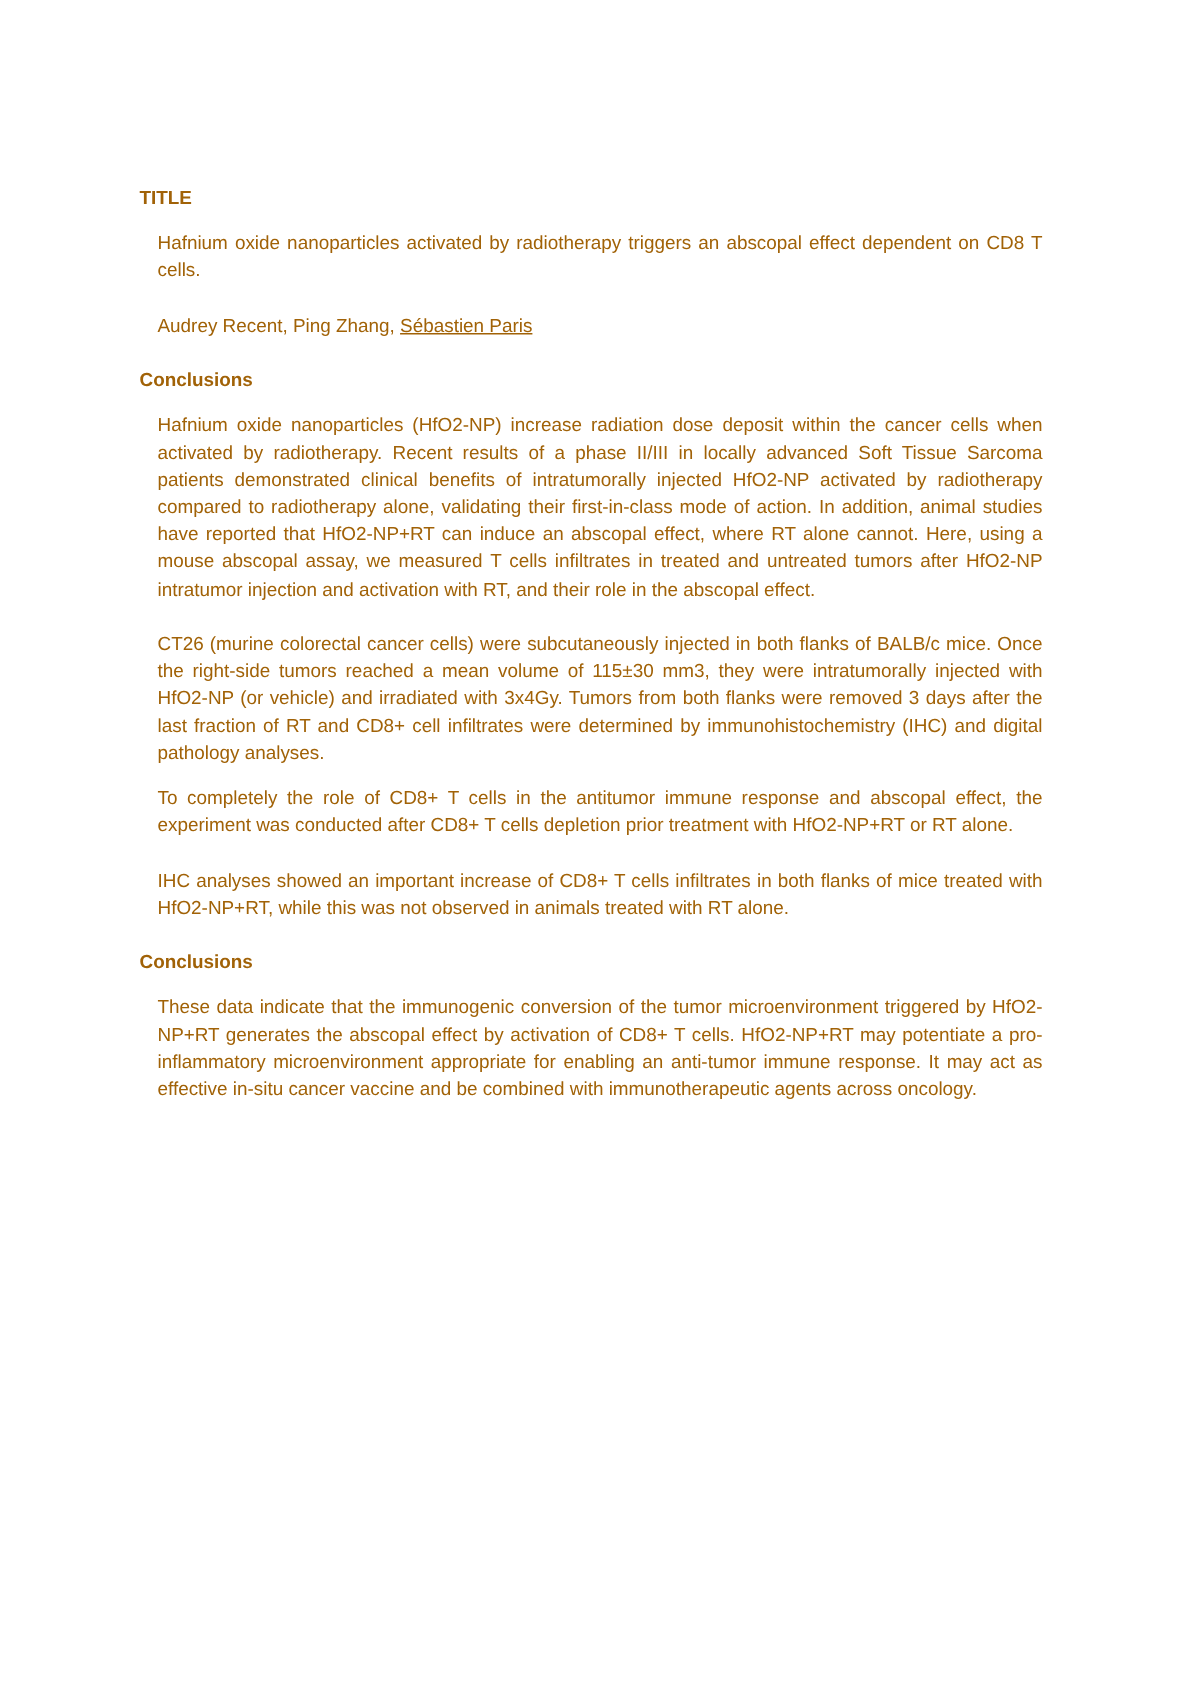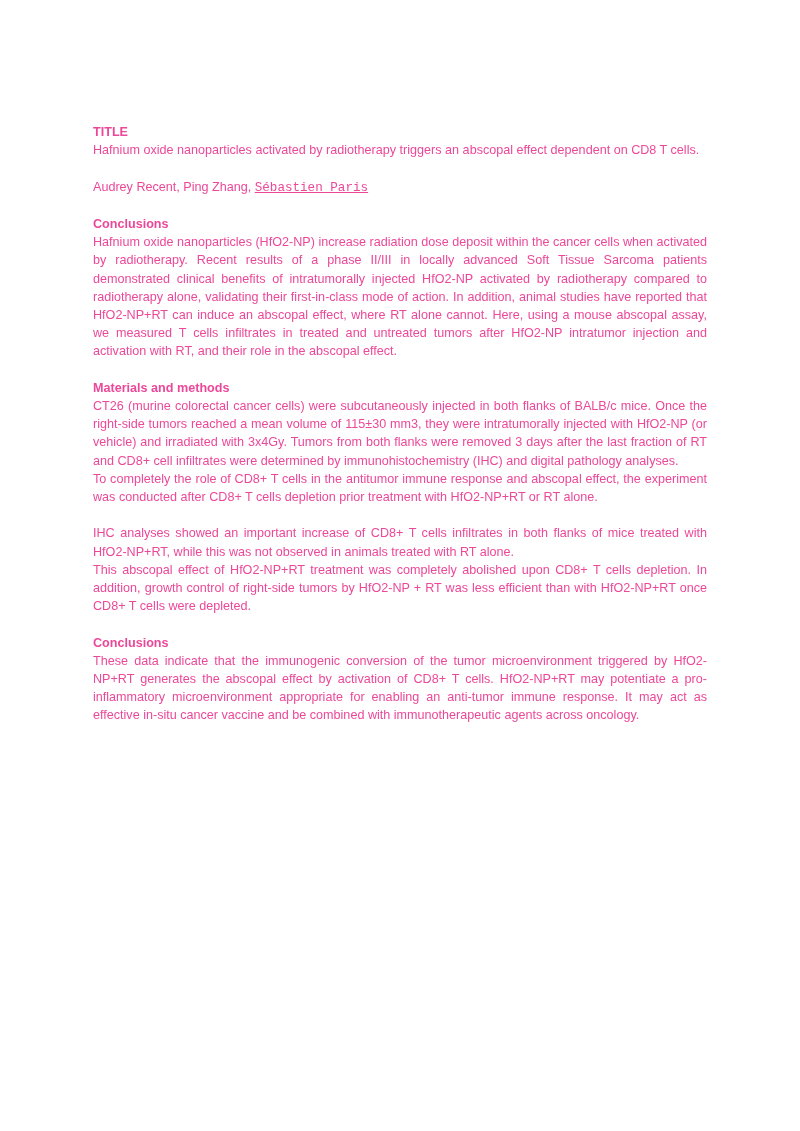--- a/index.html
+++ b/index.html
@@ -14,36 +14,35 @@
       overflow: hidden;
     }
     .page {
       position: absolute;
       left: 93px;
       top: 123px;
       width: 614px;
       font-family: "Liberation Sans", sans-serif;
       font-size: 12.6px;
       line-height: 18.2px;
-      color: #ec4899;
+      color: #a16207;
     }
     .section {
       margin: 0 0 18.2px 0;
     }
     .heading {
       font-weight: bold;
       display: block;
     }
     .para {
       text-align: justify;
-      margin: 0;
+      margin: 12px;
     }
     .authors .author-link {
       text-decoration: underline;
-      font-family: Liberation Mono, monospace;
     }
   </style>
 </head>
 <body>
 
 <div class="page">
 
   <div class="section">
     <span class="heading">TITLE</span>
     <p class="para">Hafnium oxide nanoparticles activated by radiotherapy triggers an abscopal effect dependent on CD8 T cells.</p>
@@ -52,28 +51,26 @@
   <div class="section authors">
     <p class="para"><span>Audrey Recent, Ping Zhang, </span><span class="author-link">Sébastien Paris</span></p>
   </div>
 
   <div class="section">
     <span class="heading">Conclusions</span>
     <p class="para">Hafnium oxide nanoparticles (HfO2-NP) increase radiation dose deposit within the cancer cells when activated by radiotherapy. Recent results of a phase II/III in locally advanced Soft Tissue Sarcoma patients demonstrated clinical benefits of intratumorally injected HfO2-NP activated by radiotherapy compared to radiotherapy alone, validating their first-in-class mode of action. In addition, animal studies have reported that HfO2-NP+RT can induce an abscopal effect, where RT alone cannot. Here, using a mouse abscopal assay, we measured T cells infiltrates in treated and untreated tumors after HfO2-NP intratumor injection and activation with RT, and their role in the abscopal effect.</p>
   </div>
 
   <div class="section">
-    <span class="heading">Materials and methods</span>
     <p class="para">CT26 (murine colorectal cancer cells) were subcutaneously injected in both flanks of BALB/c mice. Once the right-side tumors reached a mean volume of 115±30 mm3, they were intratumorally injected with HfO2-NP (or vehicle) and irradiated with 3x4Gy. Tumors from both flanks were removed 3 days after the last fraction of RT and CD8+ cell infiltrates were determined by immunohistochemistry (IHC) and digital pathology analyses.</p>
     <p class="para">To completely the role of CD8+ T cells in the antitumor immune response and abscopal effect, the experiment was conducted after CD8+ T cells depletion prior treatment with HfO2-NP+RT or RT alone.</p>
   </div>
 
   <div class="section">
     <p class="para">IHC analyses showed an important increase of CD8+ T cells infiltrates in both flanks of mice treated with HfO2-NP+RT, while this was not observed in animals treated with RT alone.</p>
-    <p class="para">This abscopal effect of HfO2-NP+RT treatment was completely abolished upon CD8+ T cells depletion. In addition, growth control of right-side tumors by HfO2-NP + RT was less efficient than with HfO2-NP+RT once CD8+ T cells were depleted.</p>
   </div>
 
   <div class="section">
     <span class="heading">Conclusions</span>
     <p class="para">These data indicate that the immunogenic conversion of the tumor microenvironment triggered by HfO2-NP+RT generates the abscopal effect by activation of CD8+ T cells. HfO2-NP+RT may potentiate a pro-inflammatory microenvironment appropriate for enabling an anti-tumor immune response. It may act as effective in-situ cancer vaccine and be combined with immunotherapeutic agents across oncology.</p>
   </div>
 
 </div>
 
 </body></html>

